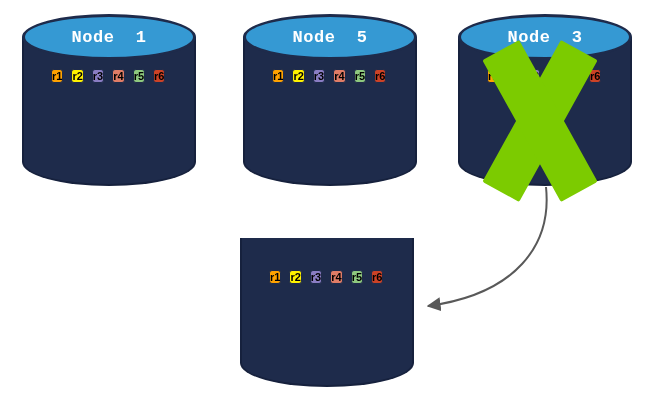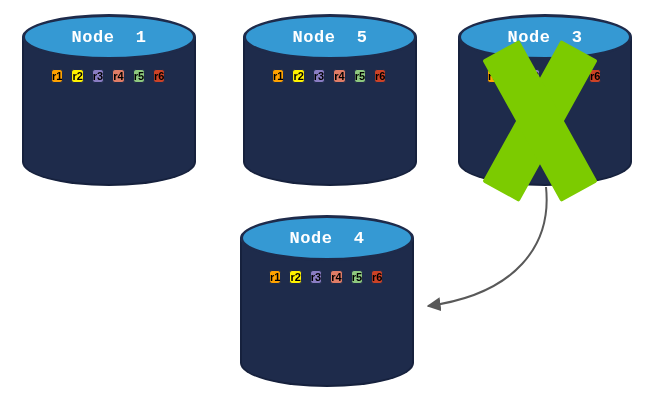--- a/index.html
+++ b/index.html
@@ -142,23 +142,20 @@
         </div>
     </div>
     <div class="xmark">
       <span class="xbar xbar-a"></span>
       <span class="xbar xbar-b"></span>
     </div>
   </div>
 
   <div class="node" style="left:240px;top:215px;">
     <div class="cyl-body"></div>
-    <div class="cyl-top">
-      <span class="node-title">Node  4</span>
-    </div>
     <div class="rows">
       <div class="row" style="background: rgb(255, 162, 0);">
           <span>r1</span>
         </div>
       <div class="row" style="background: rgb(255, 242, 0);">
           <span>r2</span>
         </div>
       <div class="row" style="background: rgb(138, 125, 195);">
           <span>r3</span>
         </div>

